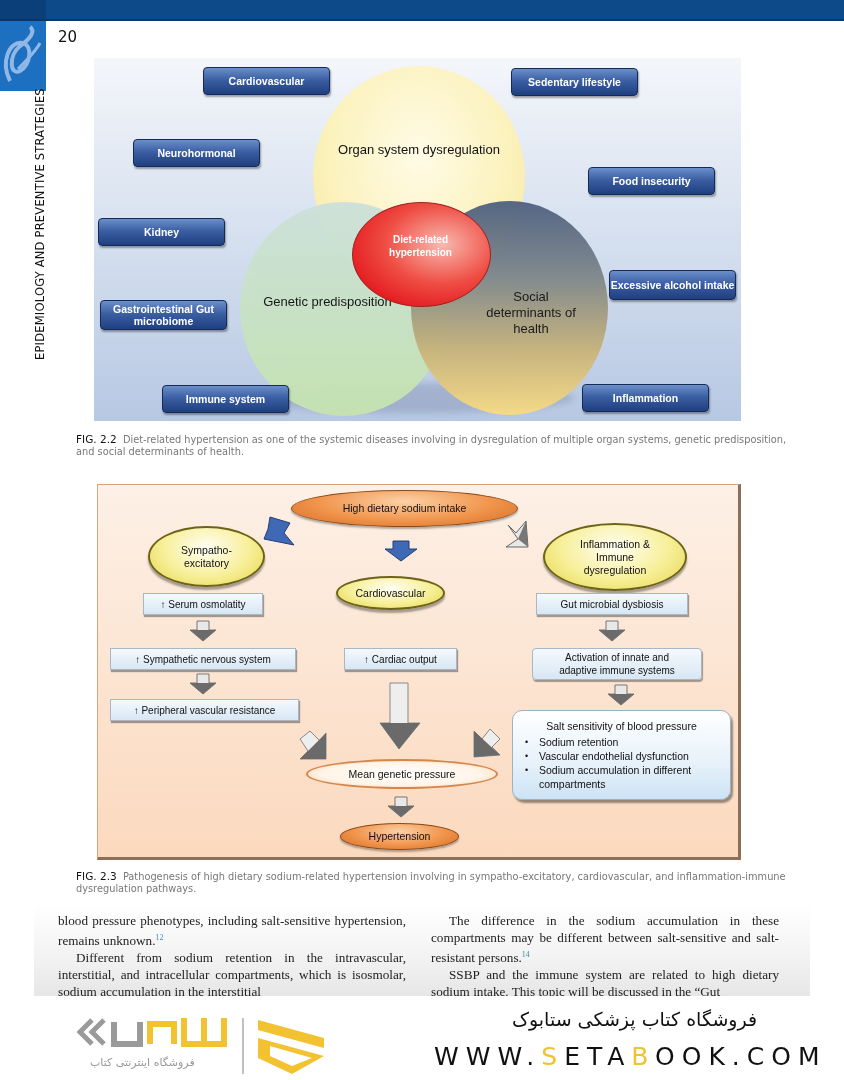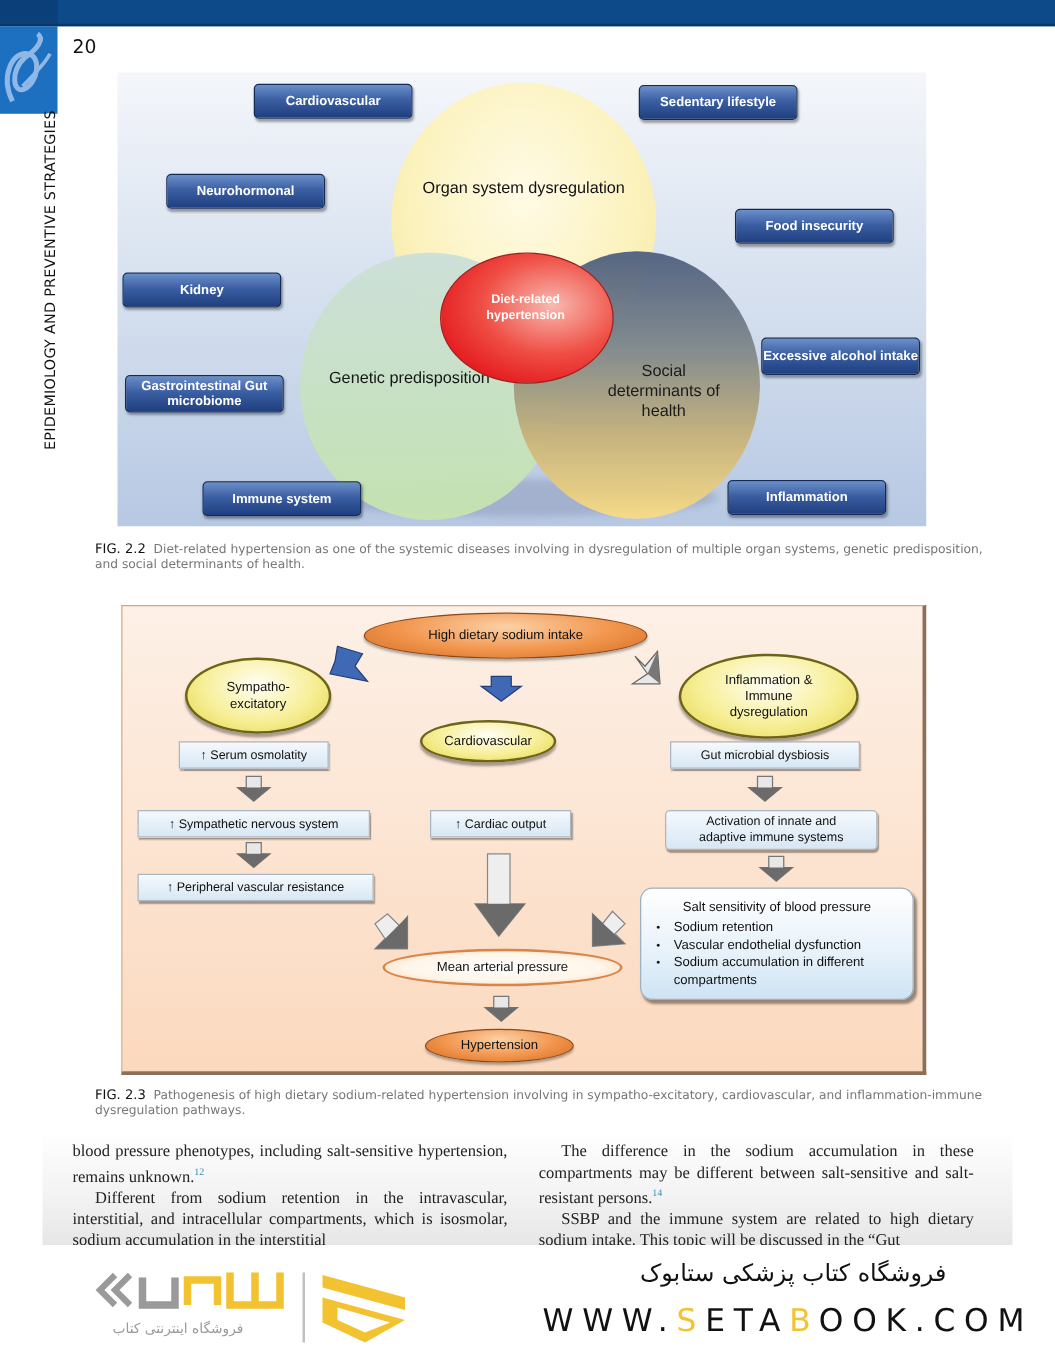--- a/index.html
+++ b/index.html
@@ -171,21 +171,21 @@
 
   <div class="salt-box">
     <div class="title">Salt sensitivity of blood pressure</div>
     <ul>
       <li>Sodium retention</li>
       <li>Vascular endothelial dysfunction</li>
       <li>Sodium accumulation in different compartments</li>
     </ul>
   </div>
 
-  <div class="oval oval-white" style="left:208px;top:274px;width:188px;height:26px;">Mean arterial pressure</div>
+  <div class="oval oval-white" style="left:208px;top:274px;width:188px;height:26px;">Mean genetic pressure</div>
   <svg class="arrow" style="left:288px;top:310px;" width="30" height="24">
       <polygon points="9,2 21,2 21,11 28,11 15,22 2,11 9,11" fill="#e8e8e8" stroke="#777"></polygon>
       <polygon points="2,11 28,11 15,22" fill="#6b6b6b"></polygon>
     </svg>
   <div class="oval oval-orange" style="left:242px;top:338px;width:117px;height:25px;">Hypertension</div>
 </div>
 
 <div class="caption" style="top:870px;">
   <b>FIG. 2.3</b>&nbsp;
   <span>Pathogenesis of high dietary sodium-related hypertension involving in sympatho-excitatory, cardiovascular, and inflammation-immune dysregulation pathways.</span>

